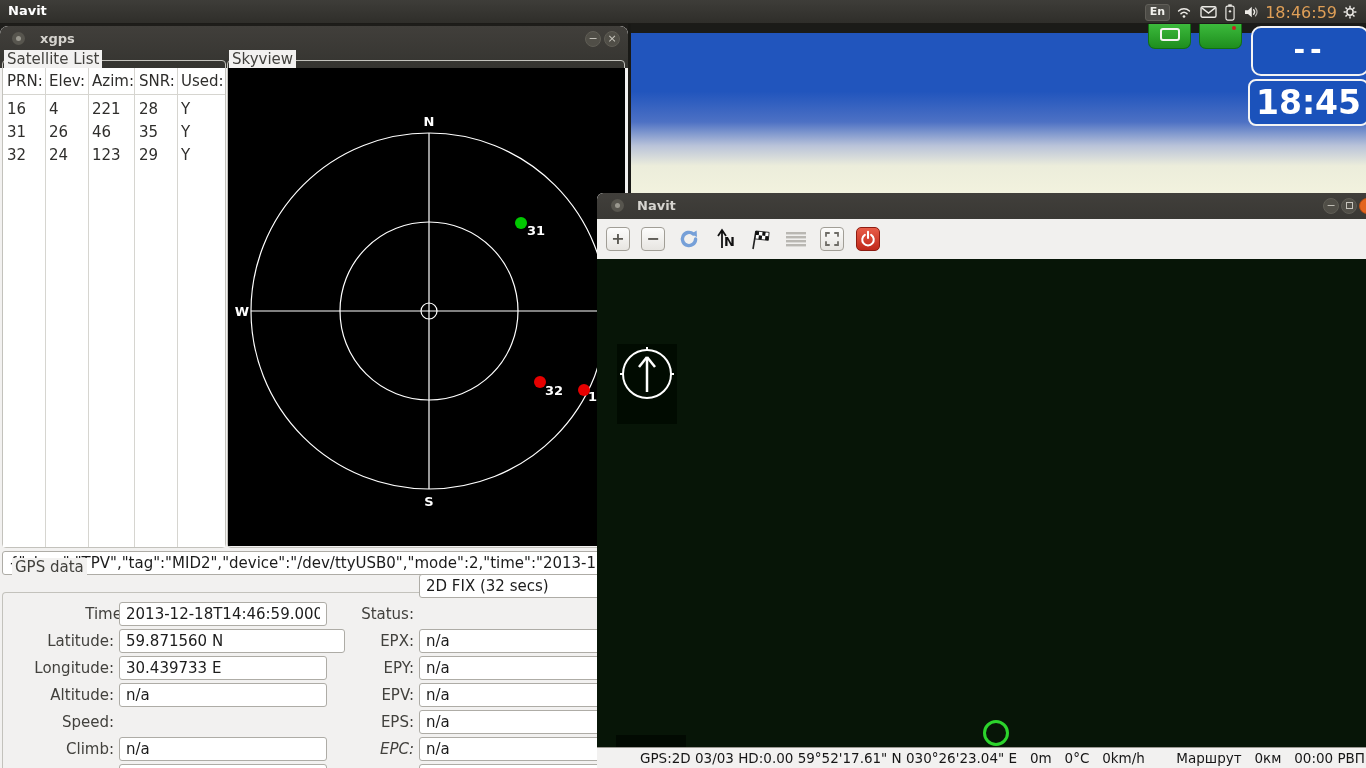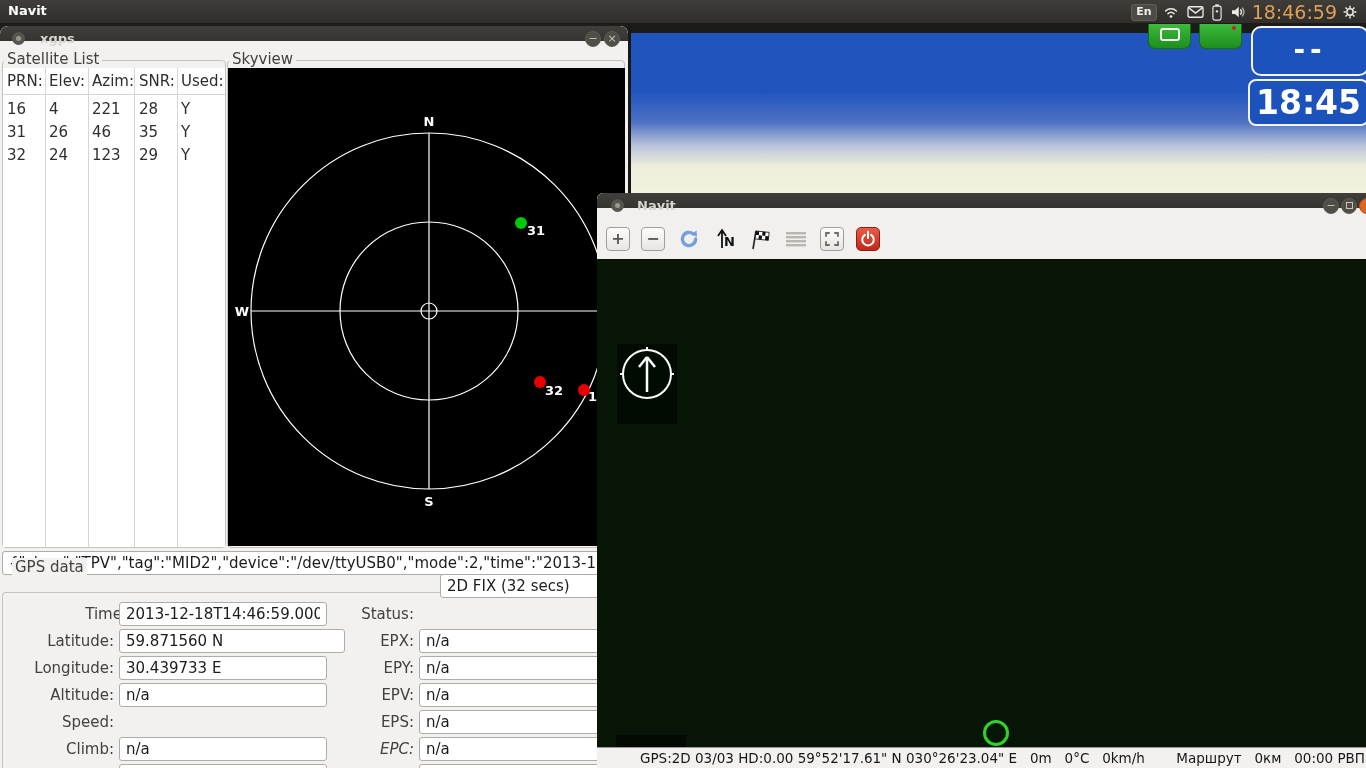--- a/index.html
+++ b/index.html
@@ -7,40 +7,40 @@
   body { position:relative; background:#1e1d1a; font-family:"DejaVu Sans","Liberation Sans",sans-serif; }
 
   
   .panel { position:absolute; left:0; top:0; width:1366px; height:24px; z-index:40;
            background:linear-gradient(#3e3d39,#2f2e2a); border-bottom:1px solid #1c1b18; }
   .panel-title { position:absolute; left:8px; top:3px; font-size:13px; font-weight:bold; color:#ffffff; }
   .tray { position:absolute; right:2px; top:0; height:24px; display:flex; align-items:center; gap:4px; padding-right:5px; }
   .kb-badge { background:#4c4b46; border:1px solid #605e58; border-radius:3px; color:#f1f0ec;
               font-size:11px; font-weight:bold; padding:0px 4px 1px 4px; line-height:14px; }
   .tray svg { display:block; }
-  .panel-clock { font-size:19px; color:#df9f57; }
+  .panel-clock { font-size:16px; color:#df9f57; }
 
   
   .bg-win { position:absolute; left:628px; top:24px; width:738px; height:169px; z-index:1;
             background:linear-gradient(180deg,#2155bd 0%,#2155bd 40%,#4d71c4 58%,#b9c3d9 72%,#eceddb 84%,#f2f2de 100%);
             border-left:3px solid #191916; }
   .bg-win-topstrip { position:absolute; left:0; top:0; width:100%; height:9px; background:#1b1b18; }
   .osd-green { position:absolute; top:0; width:43px; height:25px; border-radius:0 0 7px 7px;
                background:linear-gradient(#3cba3c,#1e8e1e); border:1px solid #117011; border-top:none; }
   .osd-green .roadbook-glyph { width:20px; height:13px; border:2px solid #f4f4f2; border-radius:3px; margin:4px auto 0 auto; }
   .osd-green .red-dot { position:absolute; right:5px; top:2px; width:4px; height:4px; border-radius:50%; background:#cc2222; }
   .osd-blue { position:absolute; background:#1b52bb; border:2px solid #f4f4f4; color:#ffffff;
               display:flex; align-items:center; justify-content:center; font-weight:bold; }
   .osd-dest { left:620px; top:2px; width:118px; height:50px; border-radius:10px; font-size:28px; letter-spacing:5px; padding-bottom:4px; }
   .osd-time { left:617px; top:55px; width:121px; height:47px; border-radius:8px; font-size:33px; }
 
   
   .xgps { position:absolute; left:0; top:26px; width:628px; height:742px; z-index:10;
           background:#f2f1f0; border-radius:8px 8px 0 0; overflow:hidden; }
-  .titlebar { position:absolute; left:0; top:0; width:100%; height:15px;
+  .titlebar { position:absolute; left:0; top:0; width:100%; height:42px;
               background:linear-gradient(#413f3b,#353430); border-radius:8px 8px 0 0; }
   .appmenu-dot { position:absolute; left:12px; top:6px; width:13px; height:13px; border-radius:50%;
                  background:#57554e; }
   .appmenu-dot::after { content:""; position:absolute; left:4px; top:4px; width:5px; height:5px;
                         border-radius:50%; background:#9a988f; }
   .titlebar-label { position:absolute; left:40px; top:5px; font-size:13px; font-weight:bold; color:#d6d4cf; }
   .win-circle { position:absolute; top:5px; width:16px; height:16px; border-radius:50%;
                 background:#504e47; border:1px solid #5f5d55; color:#c7c5bd;
                 font-size:11px; line-height:14px; text-align:center; }
   .frame { position:absolute; border:1px solid #c3c2bc; border-radius:4px; }
@@ -169,21 +169,21 @@
   <div class="gps-label" style="left:0; top:630px; width:114px;">Longitude:</div>
   <input class="gtk-entry" style="left: 119px; top: 630px; width: 208px;" readonly="" value="30.439733 E">
   <div class="gps-label" style="left:0; top:657px; width:114px;">Altitude:</div>
   <input class="gtk-entry" style="left: 119px; top: 657px; width: 208px;" readonly="" value="n/a">
   <div class="gps-label" style="left:0; top:684px; width:114px;">Speed:</div>
   <div class="gps-label" style="left:0; top:711px; width:114px;">Climb:</div>
   <input class="gtk-entry" style="left: 119px; top: 711px; width: 208px;" readonly="" value="n/a">
   <input class="gtk-entry" style="left: 119px; top: 738px; width: 208px;" readonly="">
 
   <div class="gps-label" style="left:300px; top:576px; width:114px;">Status:</div>
-  <input class="gtk-entry" style="left: 419px; top: 548px; width: 207px; margin-left: 21px;" readonly="" value="2D FIX (32 secs)">
+  <input class="gtk-entry" style="left: 419px; top: 548px; width: 207px;" readonly="" value="2D FIX (32 secs)">
   <div class="gps-label" style="left:300px; top:603px; width:114px;">EPX:</div>
   <input class="gtk-entry" style="left: 419px; top: 603px; width: 207px;" readonly="" value="n/a">
   <div class="gps-label" style="left:300px; top:630px; width:114px;">EPY:</div>
   <input class="gtk-entry" style="left: 419px; top: 630px; width: 207px;" readonly="" value="n/a">
   <div class="gps-label" style="left:300px; top:657px; width:114px;">EPV:</div>
   <input class="gtk-entry" style="left: 419px; top: 657px; width: 207px;" readonly="" value="n/a">
   <div class="gps-label" style="left:300px; top:684px; width:114px;">EPS:</div>
   <input class="gtk-entry" style="left: 419px; top: 684px; width: 207px;" readonly="" value="n/a">
   <div class="gps-label" style="left:300px; top:711px; width:114px;font-style:italic;">EPC:</div>
   <input class="gtk-entry" style="left: 419px; top: 711px; width: 207px;" readonly="" value="n/a">

